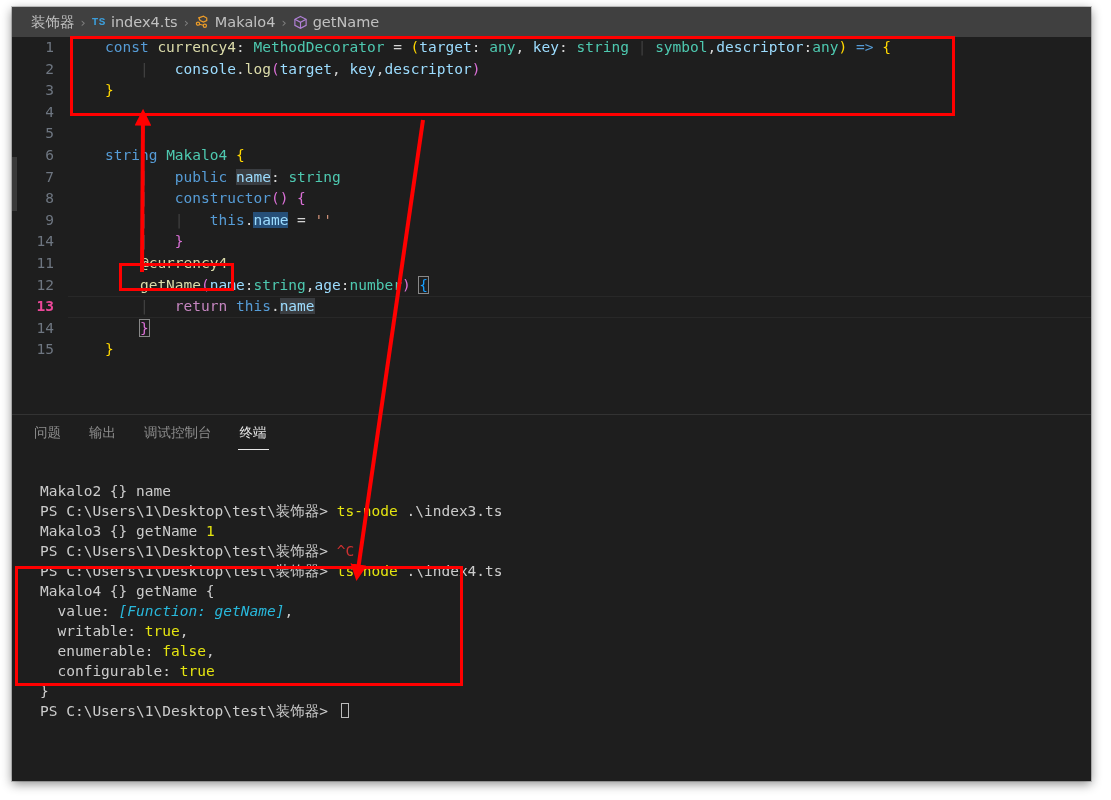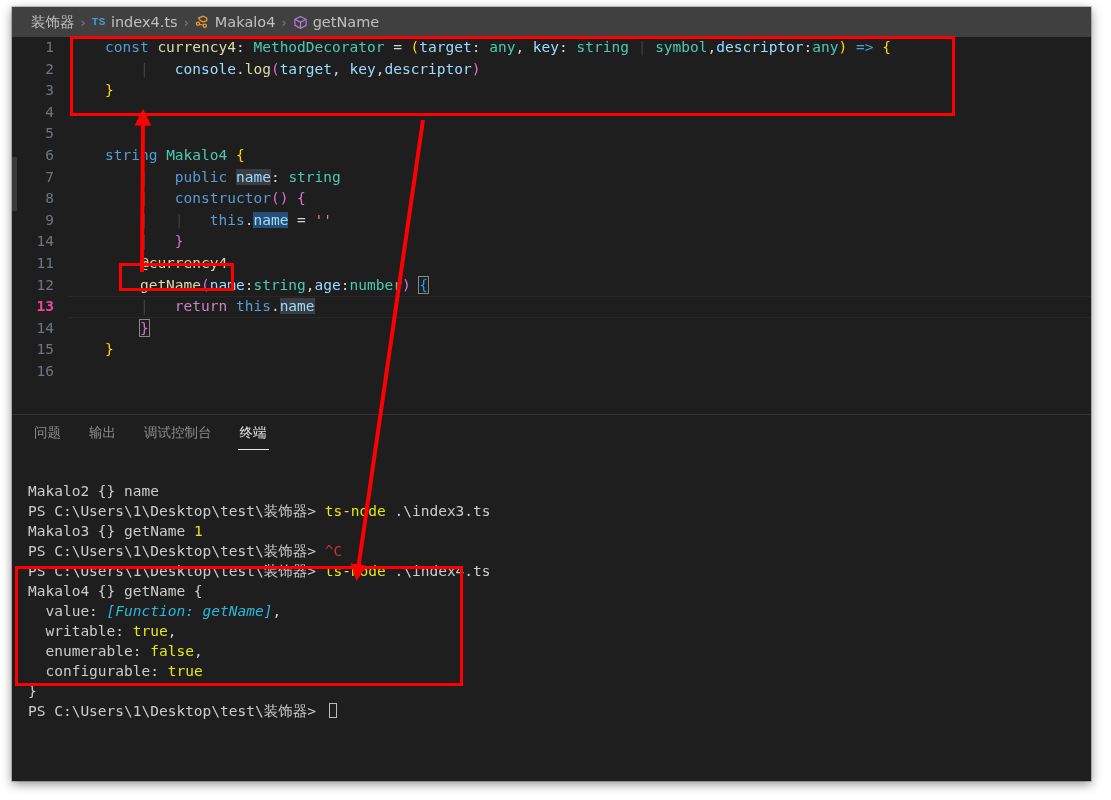--- a/index.html
+++ b/index.html
@@ -140,21 +140,21 @@
   .panel-tab.active::after {
     content: "";
     position: absolute;
     left: 0; right: 0; bottom: -8px;
     height: 1px;
     background: #e7e7e7;
   }
   .terminal {
     position: absolute;
     left: 0; top: 54px; right: 0; bottom: 0;
-    padding: 12px 0 0 16px;
+    padding: 12px 0 0 28px;
     font-family: "DejaVu Sans Mono", monospace;
     font-size: 14.5px;
     line-height: 20px;
     color: #cccccc;
     white-space: pre;
     overflow: hidden;
   }
   .term-line { height: 20px; }
   .c-gray   { color: #cccccc; }
   .c-yellow { color: #e5e510; }
@@ -229,21 +229,20 @@
           <div class="code-row"><span class="ln">6</span><span class="code-text"><span class="t-kw">string</span><span class="t-plain"> </span><span class="t-type">Makalo4</span><span class="t-plain"> </span><span class="t-paren-y">{</span></span></div>
           <div class="code-row"><span class="ln">7</span><span class="code-text"><span class="t-plain">    </span><span class="t-ind">|</span><span class="t-plain">   </span><span class="t-kw">public</span><span class="t-plain"> </span><span class="t-param hl-occ">name</span><span class="t-plain">:</span><span class="t-plain"> </span><span class="t-type">string</span></span></div>
           <div class="code-row"><span class="ln">8</span><span class="code-text"><span class="t-plain">    </span><span class="t-ind">|</span><span class="t-plain">   </span><span class="t-kw">constructor</span><span class="t-paren-p">(</span><span class="t-paren-p">)</span><span class="t-plain"> </span><span class="t-paren-p">{</span></span></div>
           <div class="code-row"><span class="ln">9</span><span class="code-text"><span class="t-plain">    </span><span class="t-ind">|</span><span class="t-plain">   </span><span class="t-ind">|</span><span class="t-plain">   </span><span class="t-kw">this</span><span class="t-plain">.</span><span class="t-param hl-sel">name</span><span class="t-plain"> </span><span class="t-plain">=</span><span class="t-plain"> </span><span class="t-str">''</span></span></div>
           <div class="code-row"><span class="ln">14</span><span class="code-text"><span class="t-plain">    </span><span class="t-ind">|</span><span class="t-plain">   </span><span class="t-paren-p">}</span></span></div>
           <div class="code-row"><span class="ln">11</span><span class="code-text"><span class="t-plain">    </span><span class="t-var">@currency4</span></span></div>
           <div class="code-row"><span class="ln">12</span><span class="code-text"><span class="t-plain">    </span><span class="t-var">getName</span><span class="t-paren-p">(</span><span class="t-param">name</span><span class="t-plain">:</span><span class="t-type">string</span><span class="t-plain">,</span><span class="t-param">age</span><span class="t-plain">:</span><span class="t-type">number</span><span class="t-paren-p">)</span><span class="t-plain"> </span><span class="t-paren-b bracket-box">{</span></span></div>
           <div class="code-row"><div class="row-active-line"></div><span class="ln active">13</span><span class="code-text"><span class="t-plain">    </span><span class="t-ind">|</span><span class="t-plain">   </span><span class="t-ctl">return</span><span class="t-plain"> </span><span class="t-kw">this</span><span class="t-plain">.</span><span class="t-param hl-occ">name</span></span></div>
           <div class="code-row"><span class="ln">14</span><span class="code-text"><span class="t-plain">    </span><span class="t-paren-p bracket-box">}</span></span></div>
           <div class="code-row"><span class="ln">15</span><span class="code-text"><span class="t-paren-y">}</span></span></div>
-          <div class="code-row"><span class="ln">16</span><span class="code-text"></span></div>
         </div>
     </div>
 
     <div class="panel">
       <div class="panel-tabs" id="panel-tabs">
           <div class="panel-tab">问题</div>
           <div class="panel-tab">输出</div>
           <div class="panel-tab">调试控制台</div>
           <div class="panel-tab active">终端</div>
         </div>

